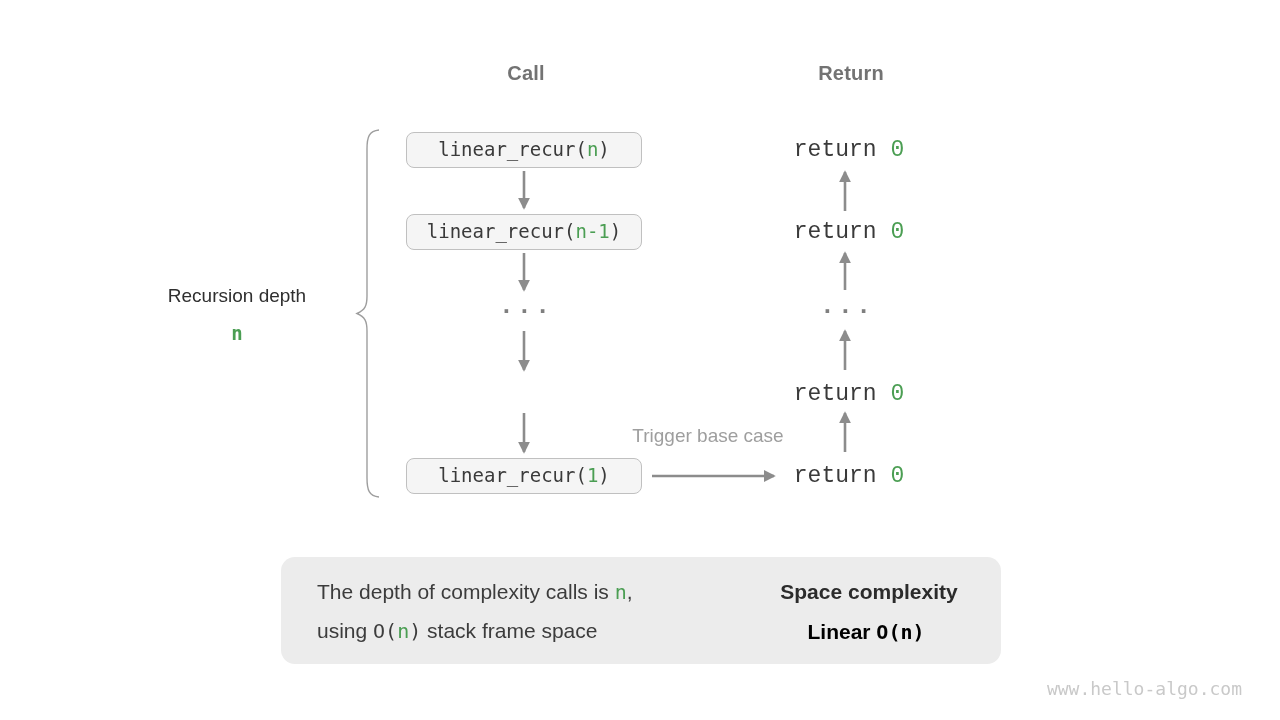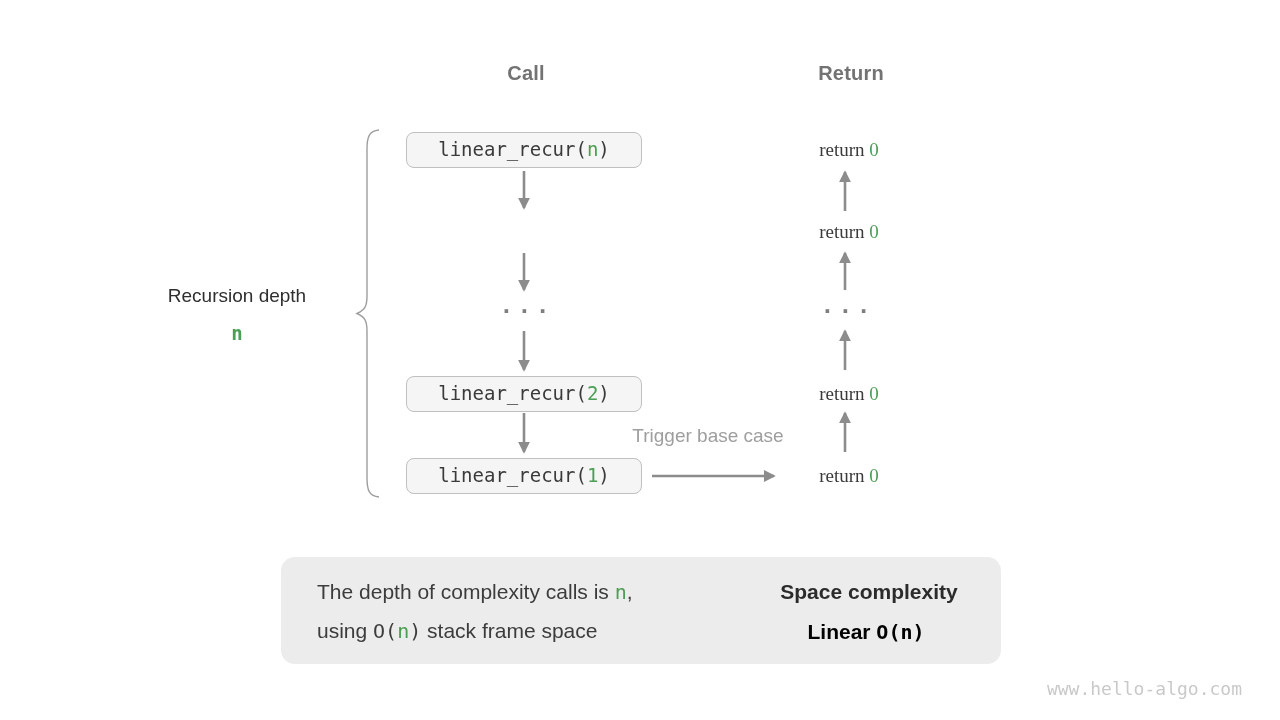--- a/index.html
+++ b/index.html
@@ -14,21 +14,21 @@
 
   .code-box{
     background:#f5f5f5;border:1px solid #c0c0c0;border-radius:8px;
     height:34px;line-height:33px;min-width:206px;padding:0 14px;text-align:center;
     font-family:"DejaVu Sans Mono",monospace;font-size:19px;color:#3a3a3a;
     box-sizing:content-box;
   }
   .code-box .var{color:#4b9e53;}
 
   .return-label{
-    font-family:Liberation Serif, serif;font-size:19px;color:#3a3a3a;
+    font-family:Liberation Mono, monospace;font-size:23px;color:#3a3a3a;
   }
   .return-label .val{color:#4b9e53;}
 
   .ellipsis{
     font-family:"DejaVu Sans Mono",monospace;font-weight:bold;font-size:22px;
     color:#7f7f7f;letter-spacing:5px;
   }
 
   .depth-line1{font-size:19px;color:#2f2f2f;}
   .depth-line2{font-family:"DejaVu Sans Mono",monospace;font-weight:bold;font-size:19px;color:#4b9e53;}
@@ -78,22 +78,22 @@
     <line x1="652" y1="476" x2="774" y2="476" stroke="#8c8c8c" stroke-width="2.6" marker-end="url(#ah)"></line>
 
     <polygon points="705,604 727,604 727,594 749,611 727,628 727,618 705,618" fill="#bdbdbd"></polygon>
   </svg>
 
   <div class="abs ctr col-header" style="left:526px;top:73px;">Call</div>
   <div class="abs ctr col-header" style="left:851px;top:73px;">Return</div>
 
   <div class="abs ctr code-box" style="left:524px;top:150px;"><span class="pre"><span>linear_recur(</span><span class="var">n</span><span>)</span></span></div>
 
+  <div class="abs ctr code-box" style="left:524px;top:232px;"><span class="pre"><span>linear_recur(</span><span class="var">n-1</span><span>)</span></span></div>
 
-  <div class="abs ctr code-box" style="left:524px;top:394px;"><span class="pre"><span>linear_recur(</span><span class="var">2</span><span>)</span></span></div>
 
   <div class="abs ctr code-box" style="left:524px;top:476px;"><span class="pre"><span>linear_recur(</span><span class="var">1</span><span>)</span></span></div>
 
   <div class="abs ctr ellipsis" style="left:527px;top:311px;">···</div>
   <div class="abs ctr ellipsis" style="left:848px;top:311px;">···</div>
 
   <div class="abs ctr return-label" style="left:849px;top:150px;"><span class="pre">return </span><span class="val">0</span></div>
   <div class="abs ctr return-label" style="left:849px;top:232px;"><span class="pre">return </span><span class="val">0</span></div>
   <div class="abs ctr return-label" style="left:849px;top:394px;"><span class="pre">return </span><span class="val">0</span></div>
   <div class="abs ctr return-label" style="left:849px;top:476px;"><span class="pre">return </span><span class="val">0</span></div>

